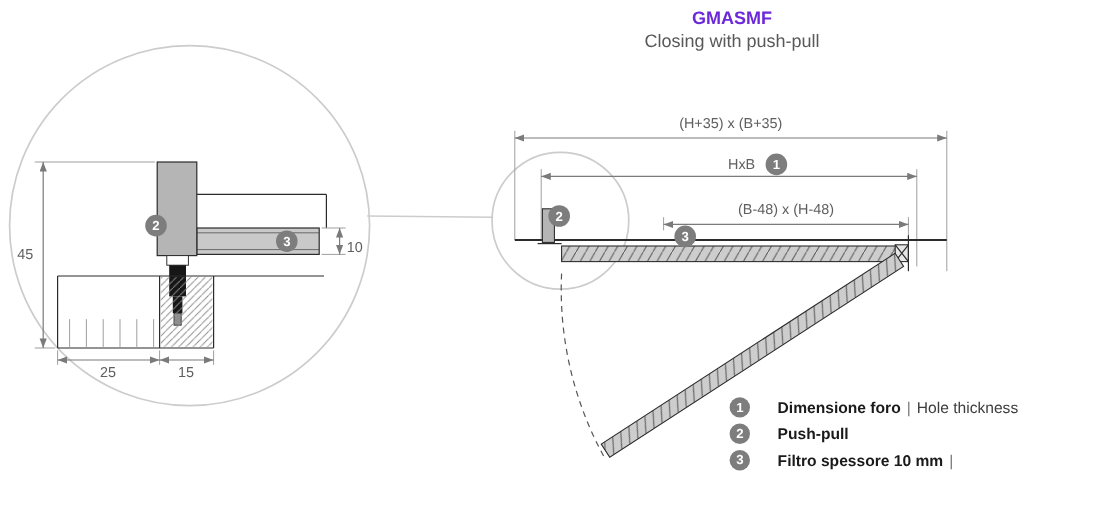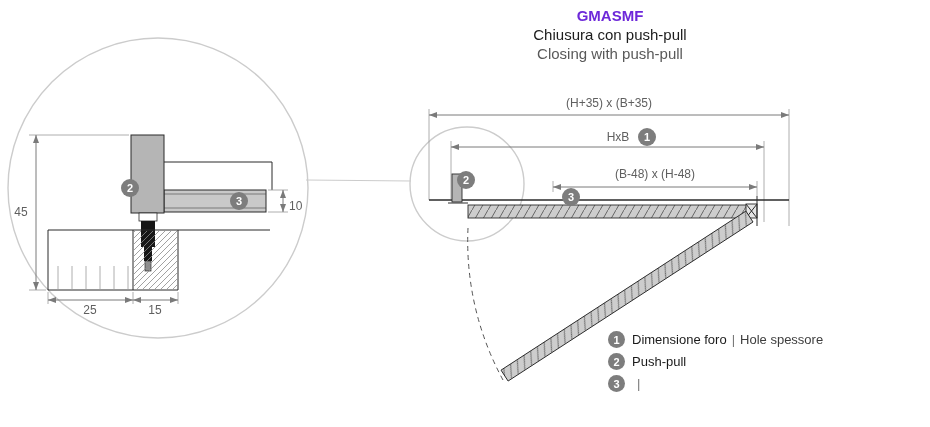--- a/index.html
+++ b/index.html
@@ -25,30 +25,29 @@
   .badge-circle { fill:#7d7d7d; }
   .badge-num { font-size:11px; font-weight:bold; fill:#ffffff; text-anchor:middle; }
 
   .legend { position:absolute; left:608px; top:331px; }
   .legend-row { display:flex; align-items:center; height:17px; margin-bottom:5px; font-size:13px; white-space:nowrap; }
   .badge {
     width:17px; height:17px; border-radius:50%; background:#7d7d7d; color:#fff;
     font-size:11px; font-weight:bold; display:flex; align-items:center; justify-content:center;
     margin-right:7px; flex:0 0 17px;
   }
-  .lg-it  { font-weight:normal; color:#1a1a1a; }
+  .lg-it  { font-weight:bold; color:#1a1a1a;margin-left:16px; }
   .lg-sep { color:#777; margin:0 5px; }
   .lg-en  { color:#3d3d3d; }
 </style>
 </head>
 <body>
 
 <div class="title-block">
   <div class="title-model">GMASMF</div>
-  <div class="title-it">Chiusura con push-pull</div>
   <div class="title-en">Closing with push-pull</div>
 </div>
 
 <svg class="drawing" width="930" height="427" viewBox="0 0 930 427">
   <defs>
     <marker id="arr" markerWidth="9" markerHeight="8" refX="8" refY="3" orient="auto-start-reverse" markerUnits="userSpaceOnUse">
       <path d="M0,0 L8,3 L0,6 Z" fill="#7a7a7a"></path>
     </marker>
     <pattern id="ticks" width="8" height="14" patternUnits="userSpaceOnUse">
       <rect width="8" height="14" fill="#cdcdcd"></rect>
@@ -170,25 +169,26 @@
       <text class="badge-num" x="571" y="201">3</text>
     </g>
   </g>
 </svg>
 
 <div class="legend">
   <div class="legend-row">
     <span class="badge">1</span>
     <span class="lg-it">Dimensione foro</span>
     <span class="lg-sep">|</span>
-    <span class="lg-en">Hole spessore</span>
+    <span class="lg-en">Hole thickness</span>
   </div>
   <div class="legend-row">
     <span class="badge">2</span>
     <span class="lg-it">Push-pull</span>
     <span class="lg-sep"></span>
     <span class="lg-en"></span>
   </div>
   <div class="legend-row">
     <span class="badge">3</span>
+    <span class="lg-it">Filtro spessore 10 mm</span>
     <span class="lg-sep">|</span>
   </div>
 </div>
 
 </body></html>

